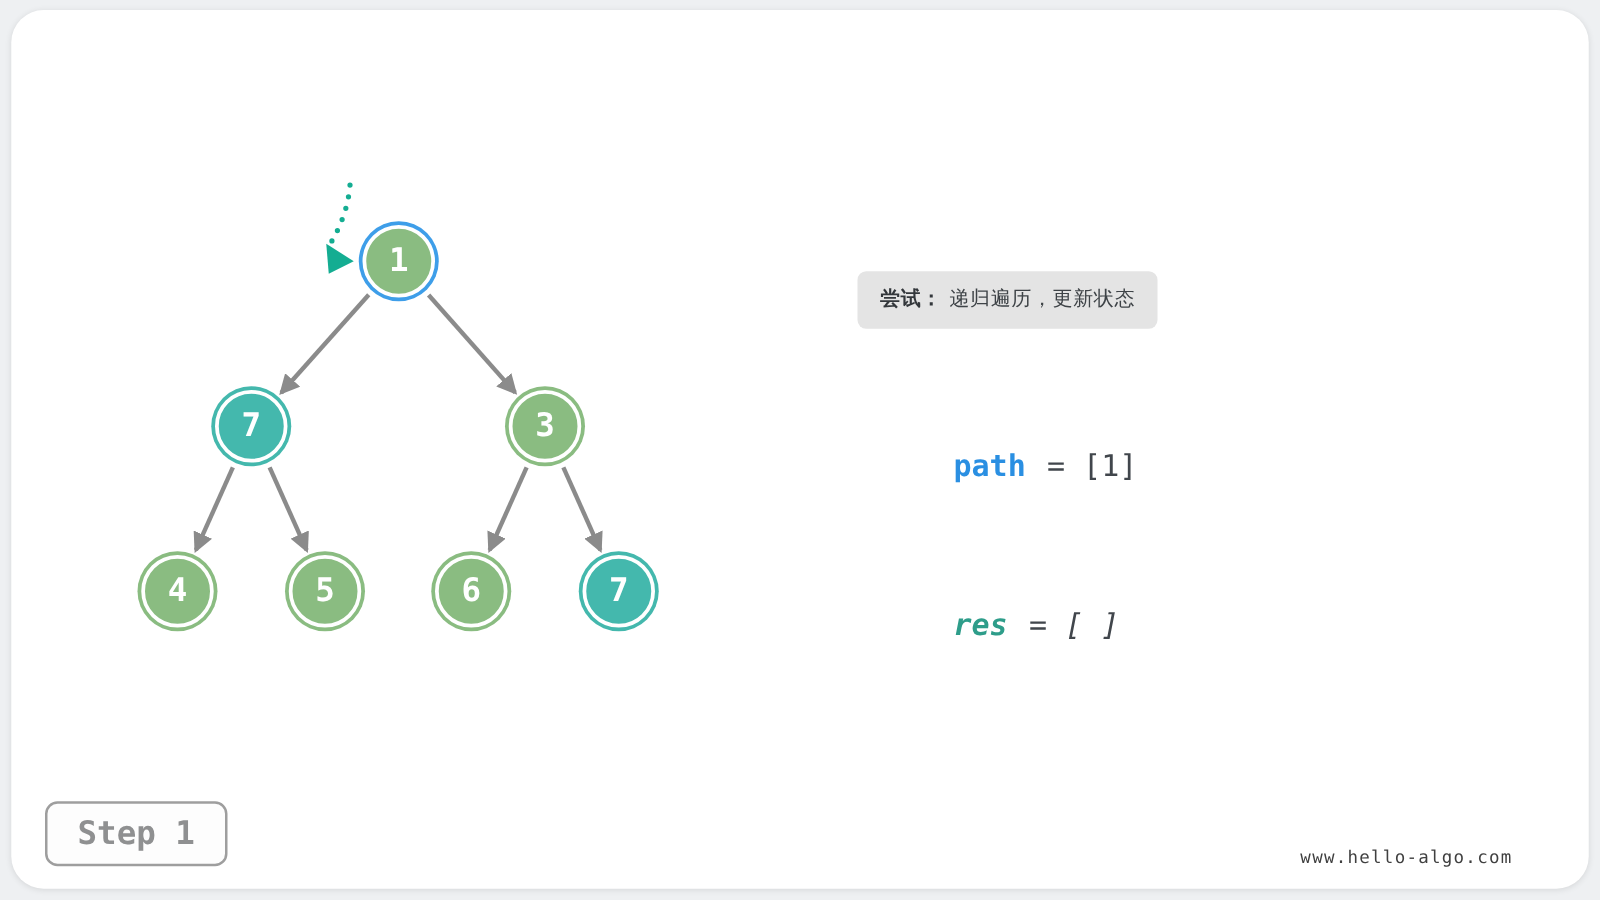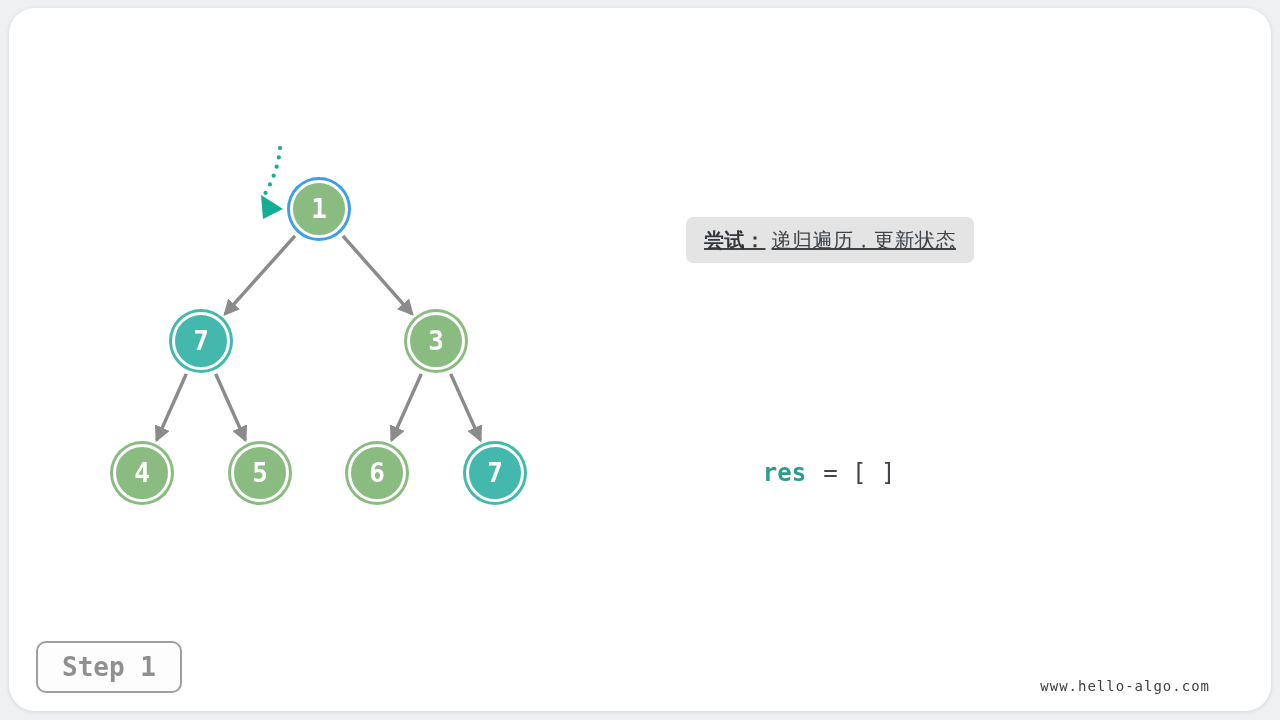--- a/index.html
+++ b/index.html
@@ -26,38 +26,37 @@
 
   .node {
     position:absolute; width:52px; height:52px; border-radius:50%;
     border:3.5px solid #ffffff;
     transform:translate(-50%,-50%);
     display:flex; align-items:center; justify-content:center;
     color:#ffffff; font:bold 26px "DejaVu Sans Mono",monospace; line-height:1;
   }
 
   .ann {
-    position:absolute; font-size:20px; color:#3e4347; white-space:nowrap;
+    position:absolute; font-size:16px; color:#3e4347; white-space:nowrap;
     letter-spacing:0.5px;
-    text-decoration:underline;
   }
   .ann b { color:#33373b; margin-right:6px; }
   .try-box {
     left:686px; top:217px; height:46px; line-height:46px;
     padding:0 18px; background:var(--hl,#e4e4e4); border-radius:7px;
   }
   .back-line { left:705px; top:279px; height:32px; line-height:32px; }
 
   .code {
     position:absolute; font-family:"DejaVu Sans Mono",monospace;
     font-size:24px; color:#41464c; white-space:pre;
   }
   .code .var { font-weight:bold; margin-right:17px; }
   .path-line { left:705px; top:331px; }
-  .res-line  { left:705px; top:431px; }
+  .res-line  { left:705px; top:458px;font-style:italic; }
 
   .step-badge {
     position:absolute; left:36px; top:641px; width:146px; height:52px;
     box-sizing:border-box; background:#fdfdfd;
     border:2px solid #9e9e9e; border-radius:10px;
     display:flex; align-items:center; justify-content:center;
     color:#8f9091; font:bold 26px "DejaVu Sans Mono",monospace;
   }
   .watermark {
     position:absolute; right:70px; top:678px;
@@ -99,20 +98,23 @@
       <div class="node" style="left: 260px; top: 473px; background: rgb(138, 188, 129); box-shadow: rgb(138, 188, 129) 0px 0px 0px 3px;">5</div>
       <div class="node" style="left: 377px; top: 473px; background: rgb(138, 188, 129); box-shadow: rgb(138, 188, 129) 0px 0px 0px 3px;">6</div>
       <div class="node" style="left: 495px; top: 473px; background: rgb(68, 184, 173); box-shadow: rgb(68, 184, 173) 0px 0px 0px 3px;">7</div>
     </div>
 
   <div class="ann try-box">
     <b>尝试：</b><span>递归遍历，更新状态</span>
   </div>
 
 
+  <div class="code path-line">
+    <span class="var" style="color: rgb(42, 143, 226);">path</span><span>= [1]</span>
+  </div>
 
   <div class="code res-line">
     <span class="var" style="color: rgb(46, 157, 138);">res</span><span>= [ ]</span>
   </div>
 
   <div class="step-badge">
     <span>Step 1</span>
   </div>
 
   <div class="watermark">www.hello-algo.com</div>

